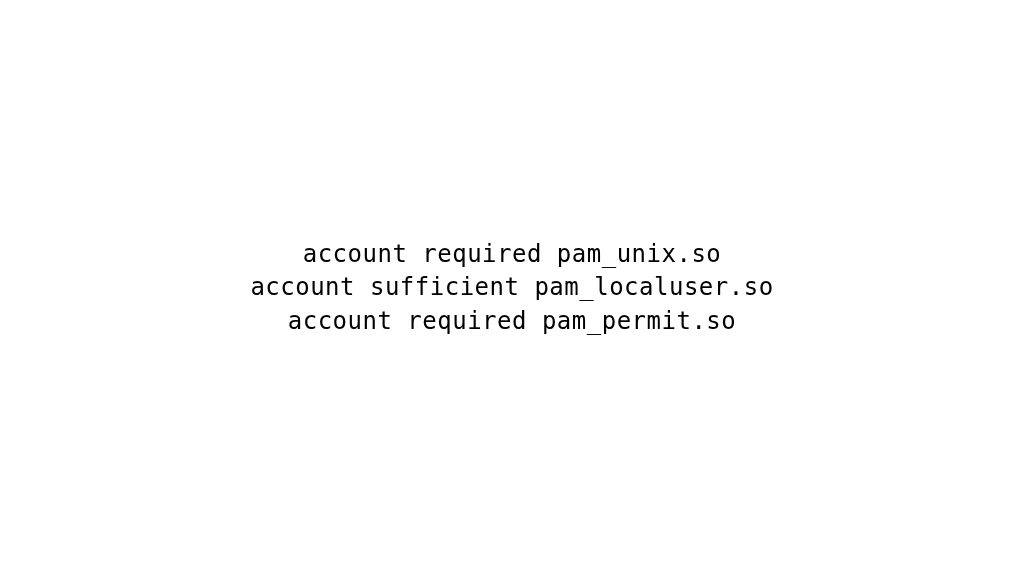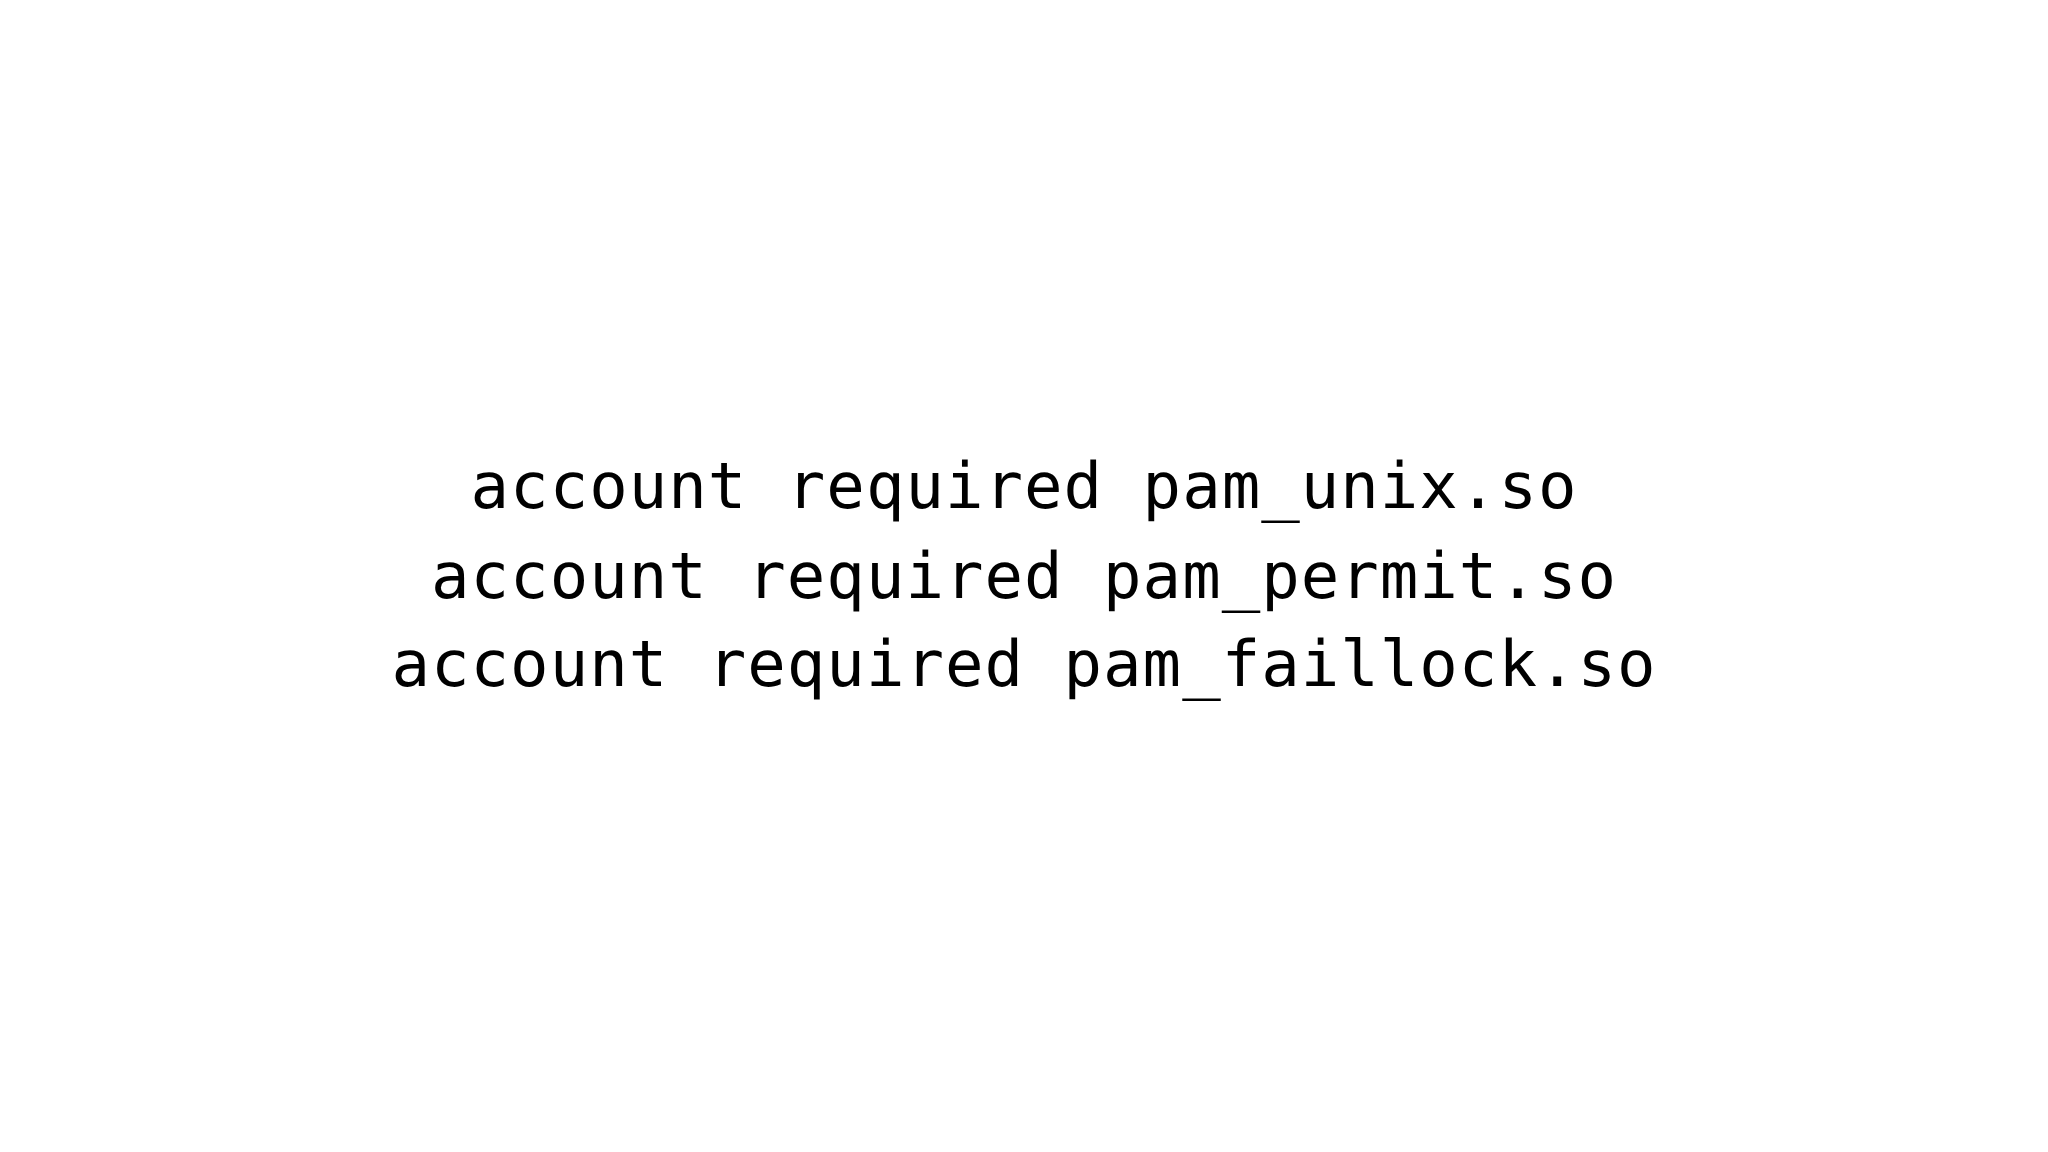--- a/index.html
+++ b/index.html
@@ -12,28 +12,28 @@
       height: 576px;
       background: #ffffff;
       display: flex;
       align-items: center;
       justify-content: center;
       font-family: "SF Mono", "Menlo", "Consolas", "DejaVu Sans Mono", "Liberation Mono", monospace;
     }
     .config-block {
       text-align: center;
       color: #000000;
-      font-size: 32px;
+      font-size: 24px;
       line-height: 1.4;
       letter-spacing: 0.5px;
     }
     .config-line {
       white-space: pre;
     }
   </style>
 </head>
 <body>
 
 <div class="config-block">
   <div class="config-line">account required pam_unix.so</div>
+  <div class="config-line">account sufficient pam_localuser.so</div>
   <div class="config-line">account required pam_permit.so</div>
-  <div class="config-line">account required pam_faillock.so</div>
 </div>
 
 </body></html>

